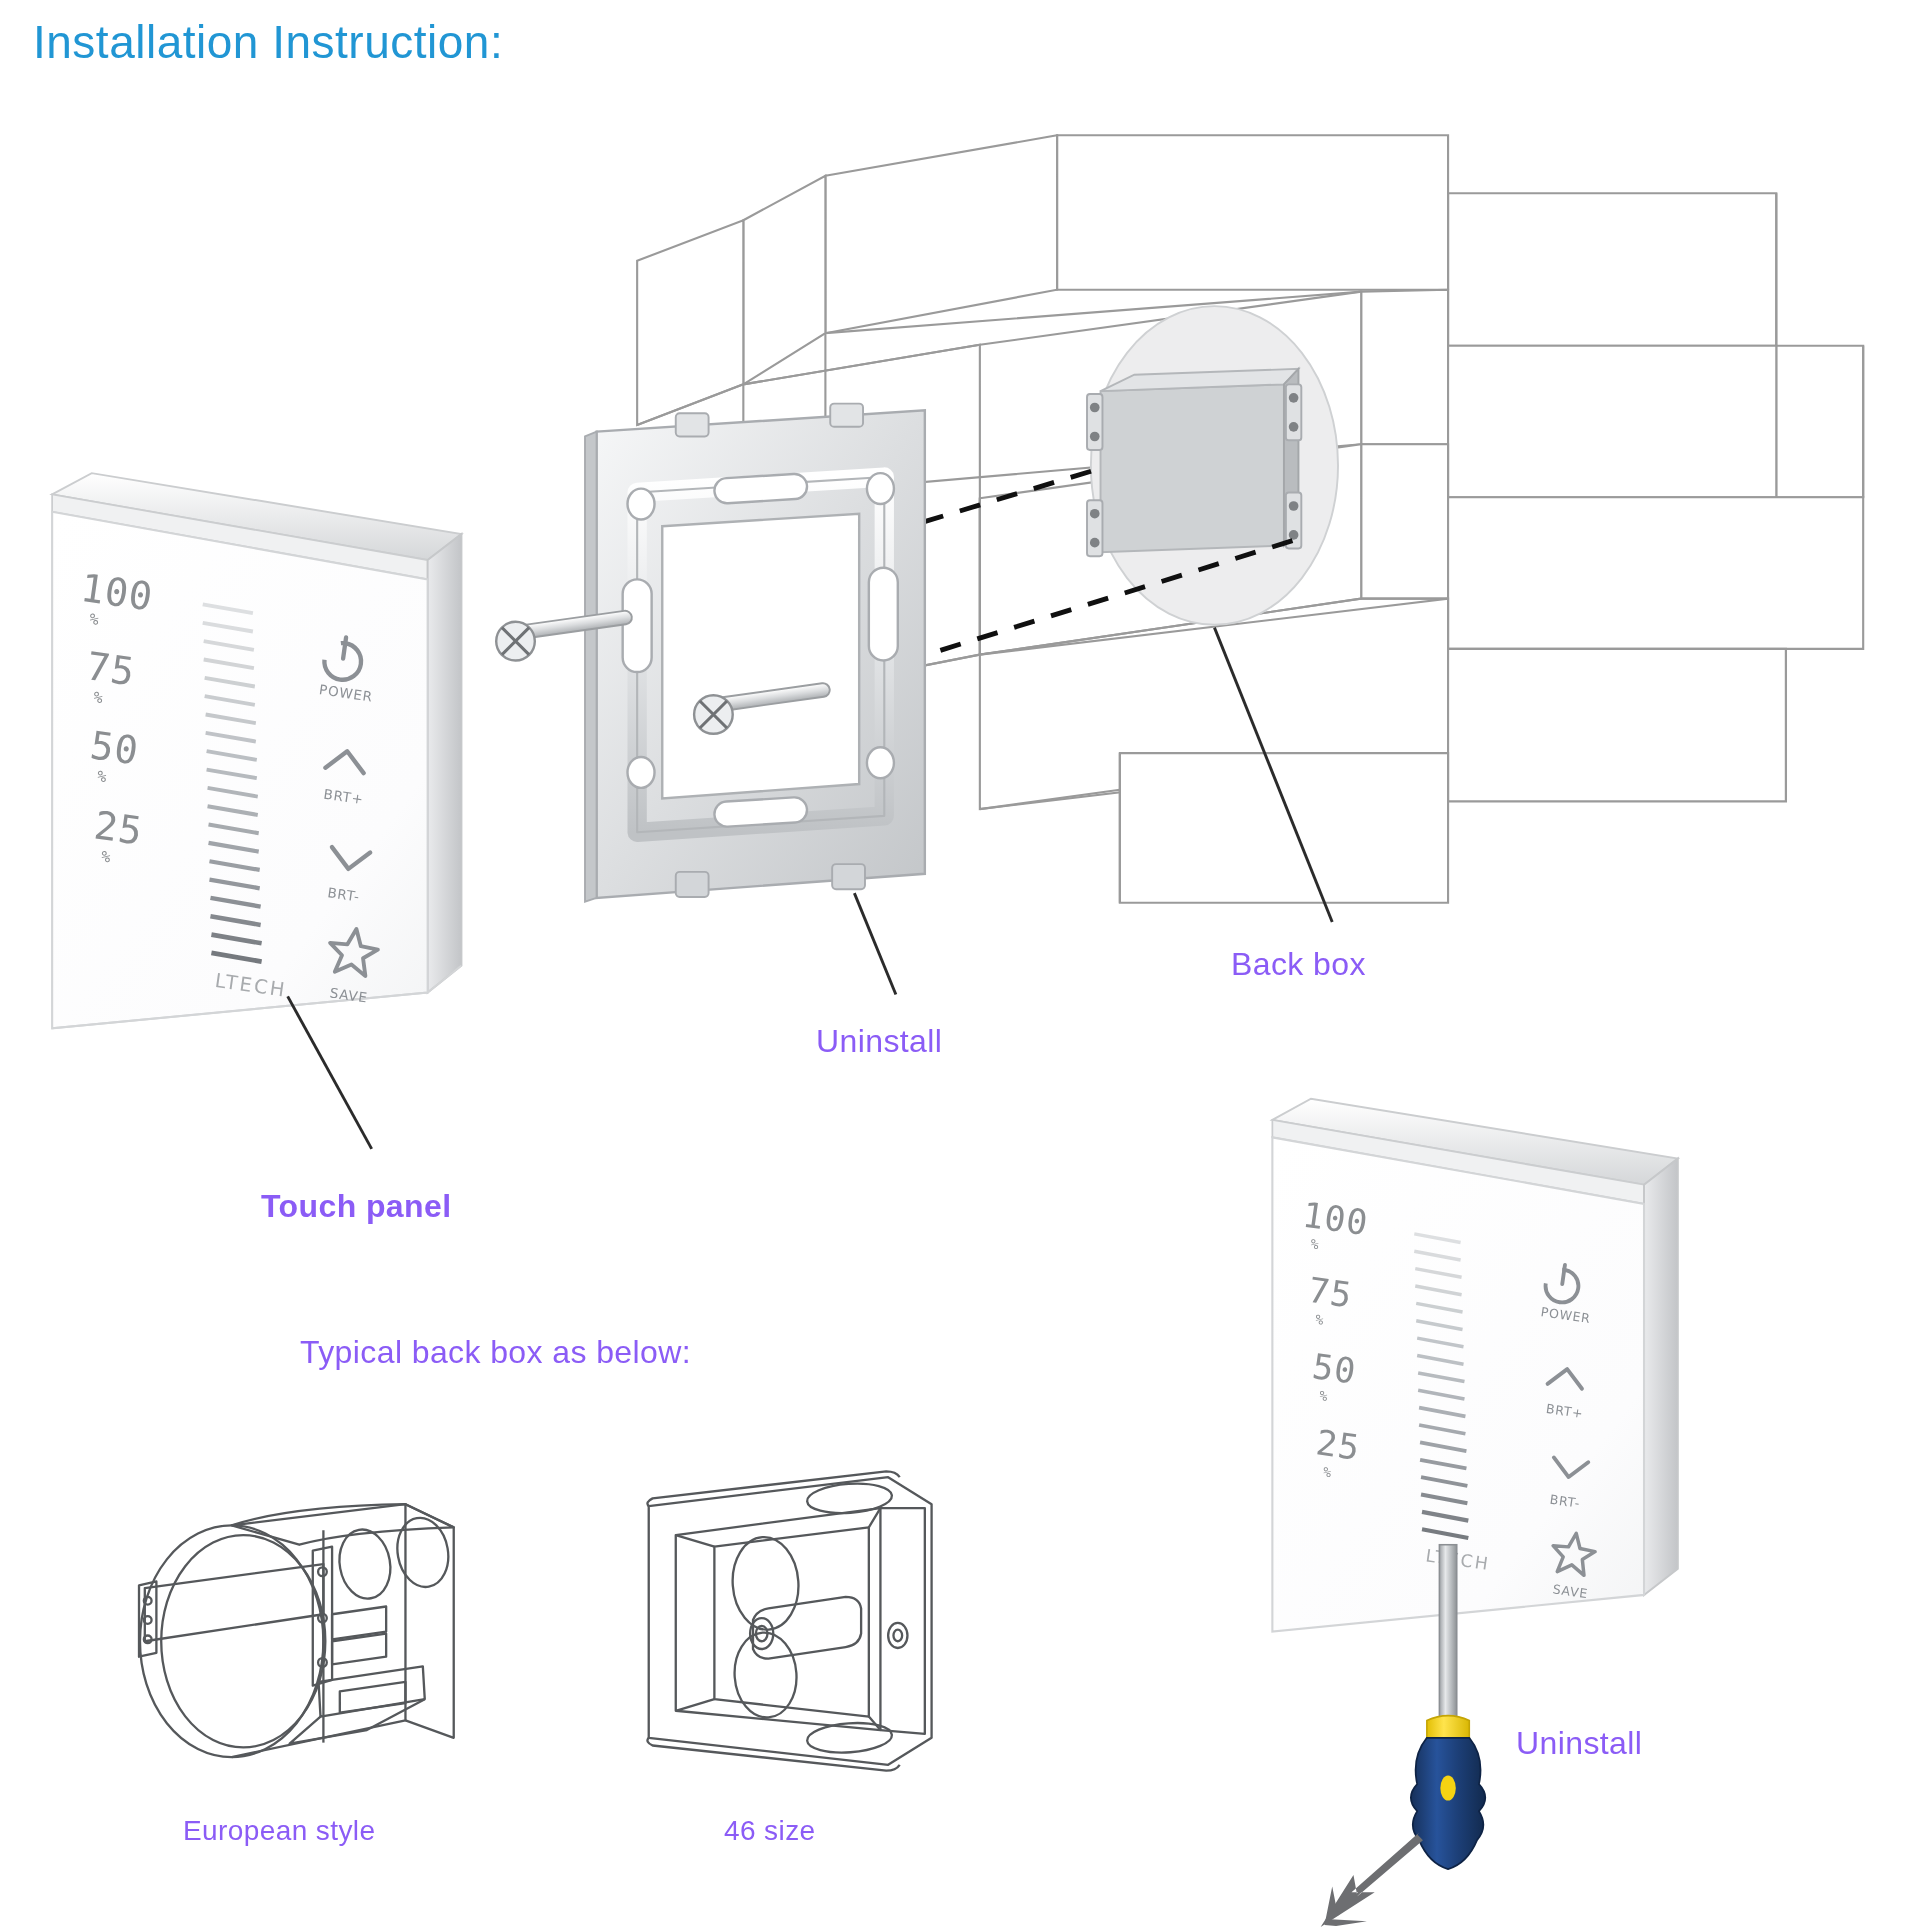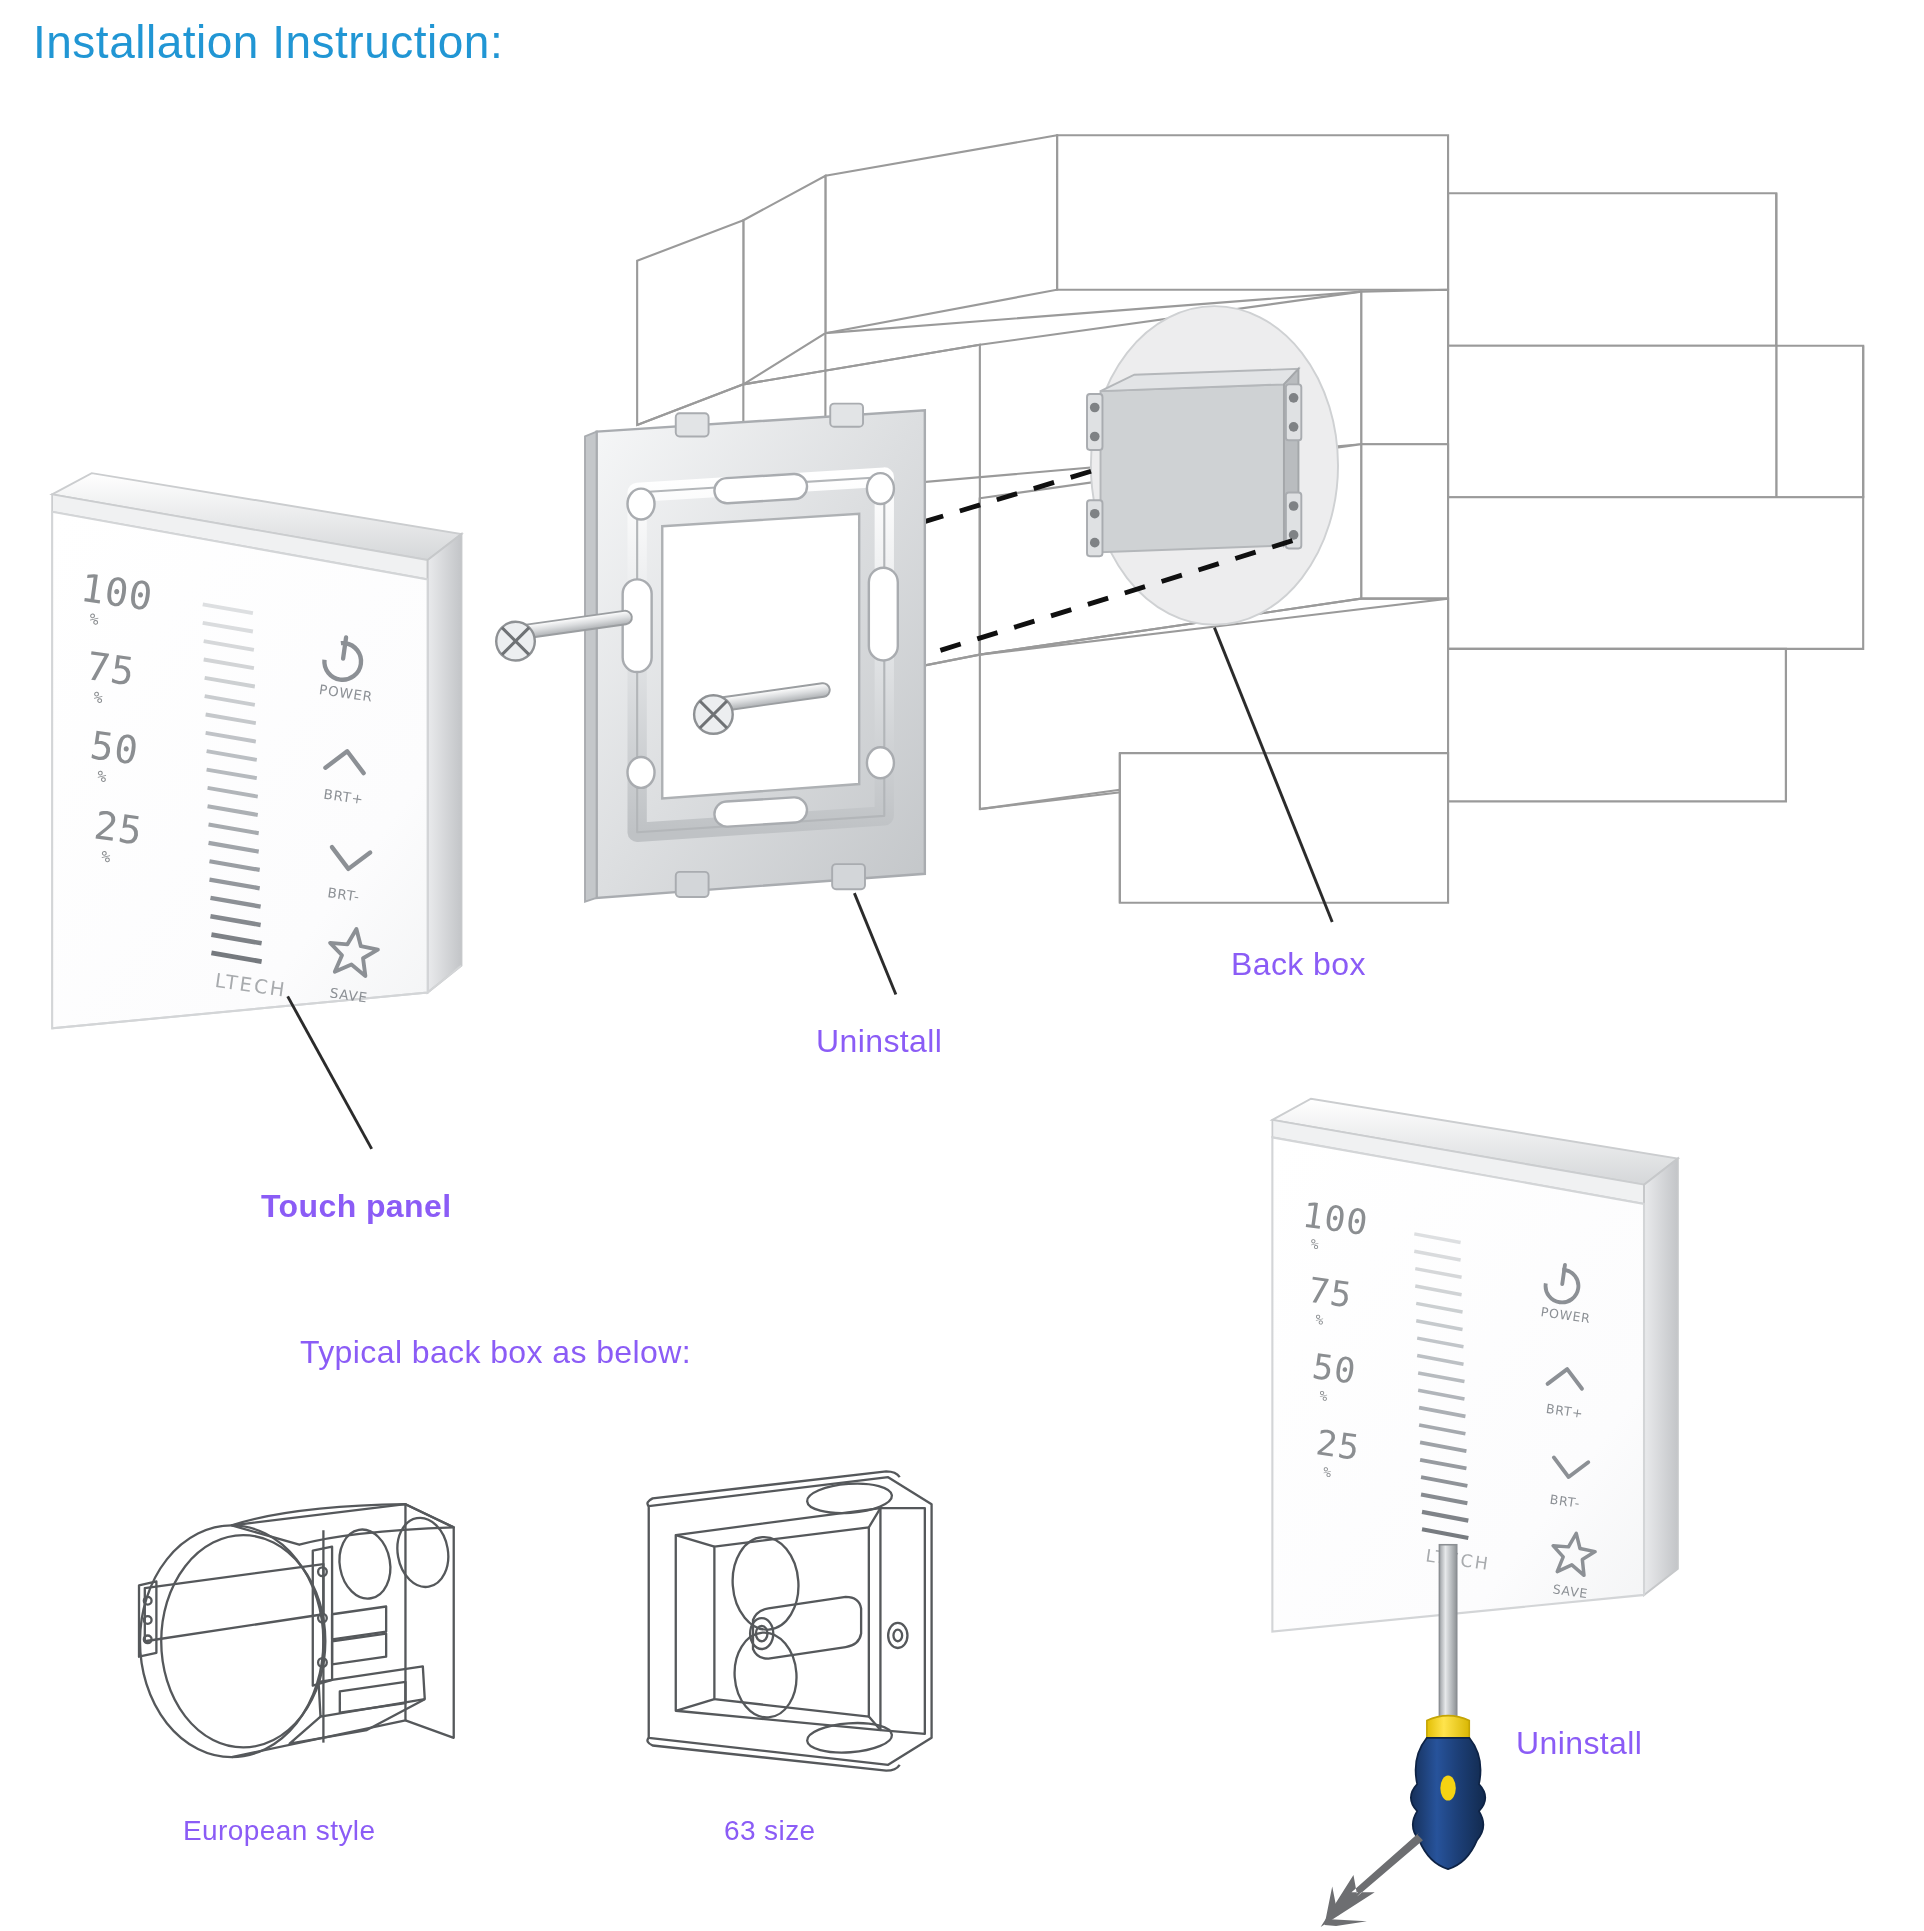--- a/index.html
+++ b/index.html
@@ -441,17 +441,17 @@
       <path d="M672 1800 Q668 1804 676 1808 L918 1834 Q928 1834 932 1828"></path>
     </g>
 
   </svg>
 
   <div class="caption cap-touch-panel">Touch panel</div>
   <div class="caption cap-baseplate">Uninstall</div>
   <div class="caption cap-backbox">Back box</div>
   <div class="caption cap-typical">Typical back box as below:</div>
   <div class="caption cap-euro">European style</div>
-  <div class="caption cap-86">63 size</div>
+  <div class="caption cap-86">46 size</div>
   <div class="caption cap-uninstall">Uninstall</div>
 
 </div>
 
 
 </body></html>

